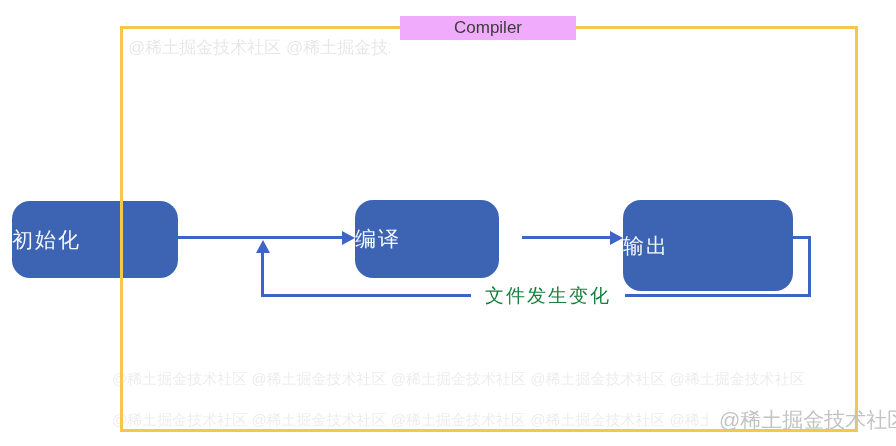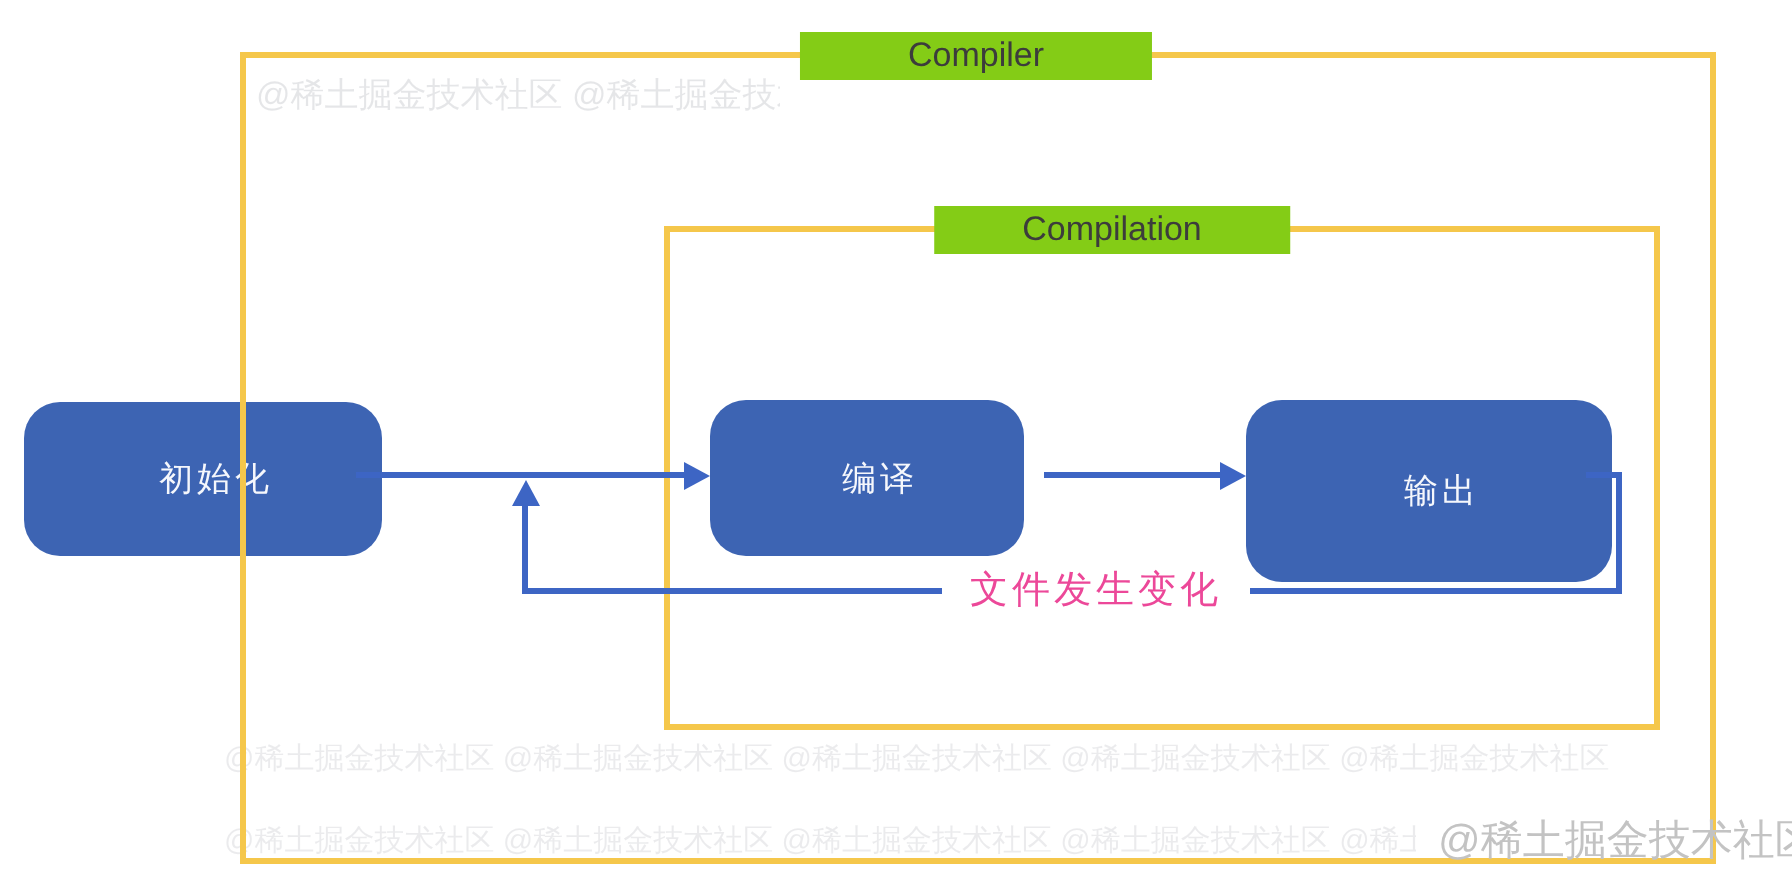--- a/index.html
+++ b/index.html
@@ -19,42 +19,40 @@
     box-sizing: border-box;
     background: transparent;
     z-index: 2;
   }
   .boundary-outer { left: 120px; top: 26px; width: 738px; height: 406px; }
   .boundary-inner { left: 332px; top: 113px; width: 498px; height: 252px; }
   .boundary-label {
     position: absolute;
     top: -13px;
     transform: translateX(-50%);
-    background: #84cc16;
+    background: #f0abfc;
     color: #3c3c3c;
     font-size: 17px;
     line-height: 24px;
     white-space: nowrap;
   }
   .boundary-outer .boundary-label { left: 365px; padding: 0 54px; }
   .boundary-inner .boundary-label { left: 221px; padding: 0 44px; }
 
   
   .node {
     position: absolute;
     background: #3D64B3;
     border-radius: 18px;
     color: #F5F7FC;
-    font-size: 17px;
+    font-size: 21px;
     display: flex;
     align-items: center;
-    justify-content: center;
     letter-spacing: 2px;
     z-index: 1;
-    padding-left: 13px;
   }
   .node-init    { left: 12px;  top: 201px; width: 166px; height: 77px; }
   .node-compile { left: 355px; top: 200px; width: 144px; height: 78px; }
   .node-output  { left: 623px; top: 200px; width: 170px; height: 91px; }
 
   
   .edge-line { position: absolute; background: #3D65C4; z-index: 3; }
   .edge-h { height: 3px; }
   .edge-v { width: 3px; }
   .line-init-compile   { left: 178px; top: 236px; width: 165px; }
@@ -80,21 +78,21 @@
   .head-loop-up        { left: 256px; top: 240px; }
 
   
   .feedback-label {
     position: absolute;
     left: 548px;
     top: 283px;
     transform: translateX(-50%);
     background: #ffffff;
     padding: 0 14px;
-    color: #ec4899;
+    color: #15803d;
     font-size: 19px;
     line-height: 26px;
     letter-spacing: 2px;
     white-space: nowrap;
     z-index: 4;
   }
 
   
   .watermark-main {
     position: absolute;
@@ -133,23 +131,20 @@
   <div class="node node-compile">
     <span>编译</span>
   </div>
   <div class="node node-output">
     <span>输出</span>
   </div>
 
   <div class="boundary boundary-outer">
     <span class="boundary-label">Compiler</span>
   </div>
-  <div class="boundary boundary-inner">
-    <span class="boundary-label">Compilation</span>
-  </div>
 
   <div class="edge-line edge-h line-init-compile"></div>
   <div class="arrowhead arrowhead-right head-init-compile"></div>
 
   <div class="edge-line edge-h line-compile-output"></div>
   <div class="arrowhead arrowhead-right head-compile-output"></div>
 
   <div class="edge-line edge-h line-out-stub"></div>
   <div class="edge-line edge-v line-loop-down"></div>
   <div class="edge-line edge-h line-loop-bottom"></div>

